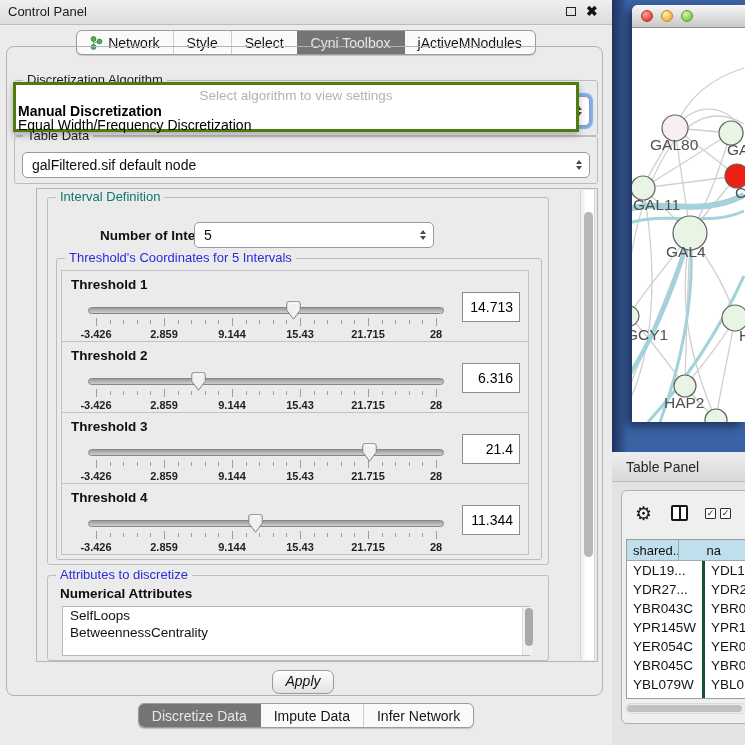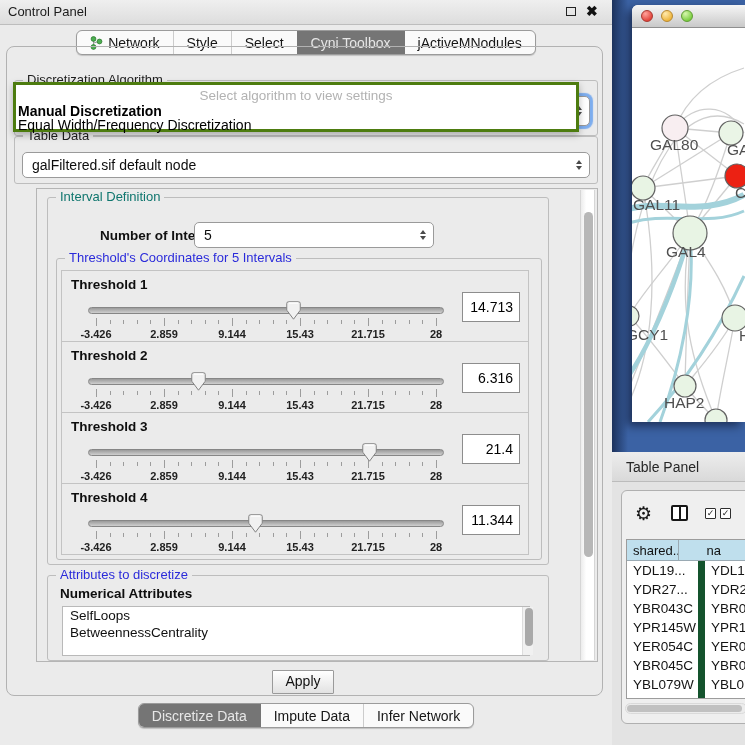--- a/index.html
+++ b/index.html
@@ -77,22 +77,22 @@
 
   .fs-attrs{left:10px;top:386px;width:502px;height:86px;}
   .attrs-title{position:absolute;left:12px;top:10px;font-size:13.5px;font-weight:bold;color:#0e0e0e;}
   .attr-list{position:absolute;left:14px;top:30px;width:468px;height:50px;background:#fff;
     border:1px solid #b9b9b9;overflow:hidden;}
   .attr-item{height:17px;line-height:17px;padding-left:7px;font-size:13.5px;color:#101010;white-space:nowrap;}
   .attr-sb{position:absolute;right:15px;top:31px;width:11px;height:48px;background:#f1f1f1;border-left:1px solid #ddd;}
   .attr-sb-thumb{position:absolute;left:1.5px;top:1px;width:8px;height:38px;background:#a9a9a9;border-radius:4px;}
 
   .apply-btn{position:absolute;left:272px;top:670px;width:62px;height:24px;
-    background:linear-gradient(#ffffff,#e2e2e2);border:1px solid #9a9a9a;border-radius:1px;
-    font-size:14px;color:#111;text-align:center;line-height:21px;}
+    background:linear-gradient(#ffffff,#e2e2e2);border:1px solid #9a9a9a;border-radius:7px;
+    font-size:14px;color:#111;text-align:center;line-height:21px;font-style:italic;}
 
   .bottom-wrap{position:absolute;left:0;top:703px;width:612px;display:flex;justify-content:center;}
 
   
   .desktop{position:absolute;left:612px;top:0;width:133px;height:745px;background:#3b62a4;}
   .desktop-shadow{position:absolute;left:0;top:0;bottom:0;width:16px;
     background:linear-gradient(90deg,rgba(8,18,44,.6),rgba(8,18,44,0));}
   .net-window{position:absolute;left:20px;top:5px;width:113px;height:417px;background:#fff;
     border-radius:6px 0 0 0;box-shadow:-5px 4px 10px rgba(0,0,15,.5);}
   .nw-titlebar{height:23px;background:linear-gradient(#f6f6f6,#c9c9c9);
@@ -116,21 +116,21 @@
   .cb{width:11px;height:11px;border:1.5px solid #2e2e2e;border-radius:1px;background:#fff;
     font-size:9px;line-height:9px;text-align:center;color:#222;}
   .cb.first{margin-left:17px;} .cb + .cb{margin-left:4px;}
   .tp-table{position:absolute;left:4px;top:48px;right:0;bottom:24px;background:#fff;
     border:1px solid #9c9c9c;border-right:none;overflow:hidden;}
   .tp-hrow{display:flex;height:21px;}
   .tp-th{background:#bfdfed;border-right:1px solid #9aaab3;border-bottom:1px solid #9aaab3;
     font-size:13px;color:#111;display:flex;align-items:center;justify-content:center;overflow:hidden;white-space:nowrap;}
   .tp-row{display:flex;height:19px;align-items:center;}
   .tp-td{font-size:13.5px;color:#141414;padding-left:6px;overflow:hidden;white-space:nowrap;}
-  .tp-td.c1{width:78px;border-right:7px solid #14532d;height:100%;display:flex;align-items:center;}
+  .tp-td.c1{width:78px;border-right:3px solid #14532d;height:100%;display:flex;align-items:center;}
   .tp-hscroll{position:absolute;left:3px;right:3px;bottom:9px;height:11px;background:#ececec;
     border:1px solid #dadada;border-radius:6px;}
   .tp-hthumb{position:absolute;left:1px;top:1px;bottom:1px;width:96%;background:#c1c1c1;border-radius:5px;}
 </style>
 </head>
 <body>
 
 <div class="stage">
 
   <div class="left">

